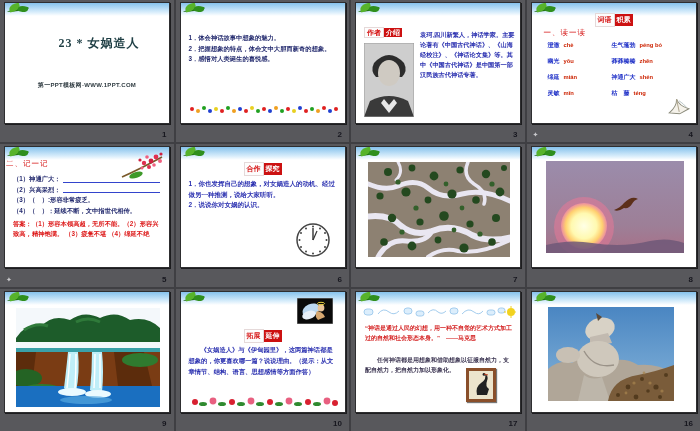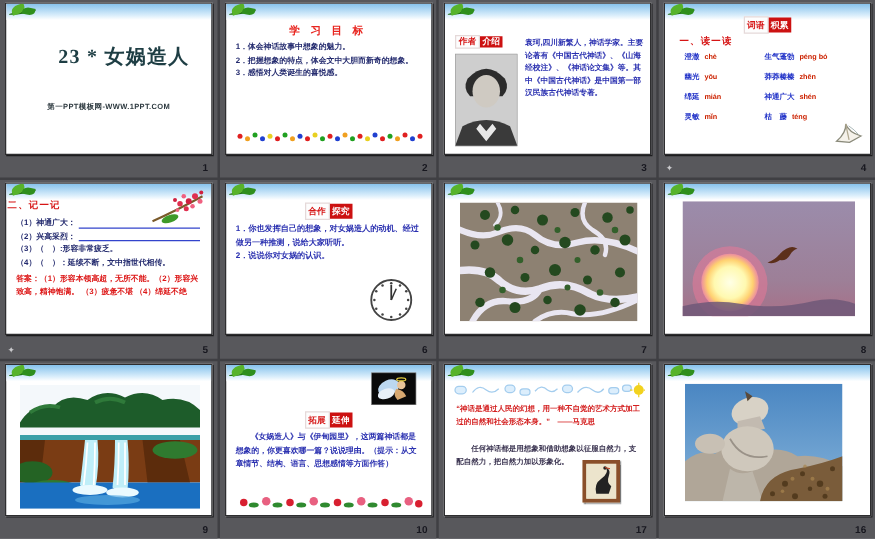--- a/index.html
+++ b/index.html
@@ -27,25 +27,25 @@
   .labelrow .la { color:#d61515; padding:1px 2px; background:#fdfdfd; border:1px solid #e5d9d9; }
   .labelrow .lb { color:#fff; background:#cc1111; padding:1px 2px; }
   .center-label { left:0; right:0; text-align:center; }
   .center-label .la,.center-label .lb { display:inline-block; }
   
   .txt-blue { color:#2a30b0; font-weight:bold; font-size:6.5px; line-height:10.5px; }
   .txt-navy { color:#232a6e; font-weight:bold; font-size:6.3px; line-height:10.5px; }
   .txt-red  { color:#dd1818; font-weight:bold; font-size:6.3px; line-height:10px; }
   .abs { position:absolute; }
   .s1-title { position:absolute; left:0; right:0; top:32px; text-align:center;
-    font-family:"Liberation Serif","DejaVu Serif",serif; font-size:16px; font-weight:bold;
+    font-family:"Liberation Serif","DejaVu Serif",serif; font-size:12px; font-weight:bold;
     color:#1e3e44; letter-spacing:1px;margin-left:24px; }
   .s1-footer { position:absolute; left:0; right:0; top:78px; text-align:center;
     font-size:6px; font-weight:bold; color:#2e3a40; letter-spacing:.3px; }
-  .subh-red { position:absolute; color:#d61515; font-weight:bold; font-size:7.5px; letter-spacing:1px; }
+  .subh-red { position:absolute; color:#d61515; font-weight:normal; font-size:7.5px; letter-spacing:1px; }
   .wgrid { position:absolute; left:16px; top:38px; right:4px; display:grid;
     grid-template-columns:64px 1fr; row-gap:7px; }
   .wcell { display:flex; gap:4px; align-items:baseline; }
   .wcell .w { color:#2233c8; font-weight:bold; font-size:6px; }
   .wcell .p { color:#cc2200; font-weight:bold; font-size:5.8px; }
   .dline { display:flex; align-items:flex-end; height:10.5px; }
   .dline .fill { flex:1; border-bottom:1px solid #3344cc; margin:0 2px 2px 2px; }
   .frame { position:absolute; border:3px solid #8a4f2a; background:#e9e0c6;
     box-shadow:1px 1px 1px #777; }
 </style>
@@ -69,21 +69,20 @@
   </div>
 
   <div class="cell">
     <div class="slide">
       <div class="slidetop"></div>
       <span class="leaves">
           <i class="stem"></i>
           <i class="l1"></i>
           <i class="l2"></i>
         </span>
-      <div class="h-red" style="top:16px">学 习 目 标</div>
       <div class="abs txt-navy" style="left:8px;right:6px;top:30px">
         <p>1．体会神话故事中想象的魅力。</p>
         <p>2．把握想象的特点，体会文中大胆而新奇的想象。</p>
         <p>3．感悟对人类诞生的喜悦感。</p>
       </div>
       <svg class="abs" style="left:8px;top:102px" width="150" height="9">
         <g>
           <circle cx="3" cy="4" r="2" fill="#e02020"></circle>
             <circle cx="9" cy="6" r="2" fill="#f0a020"></circle>
             <circle cx="15" cy="3" r="2" fill="#20a020"></circle>

